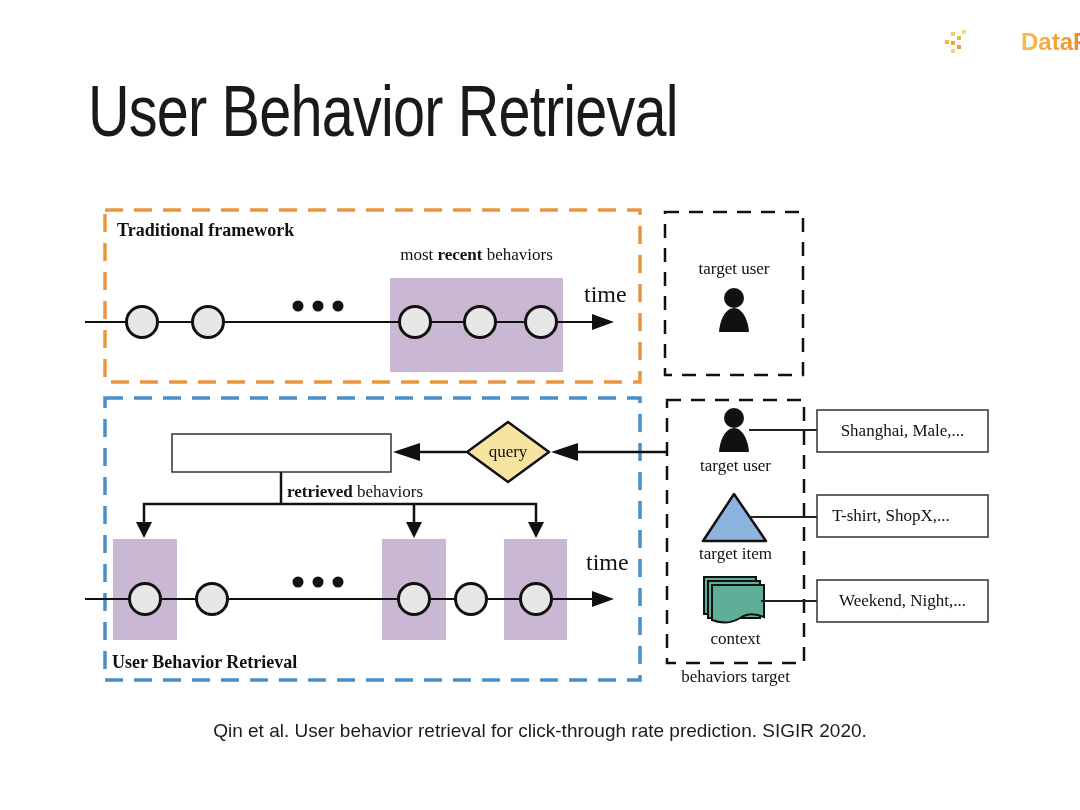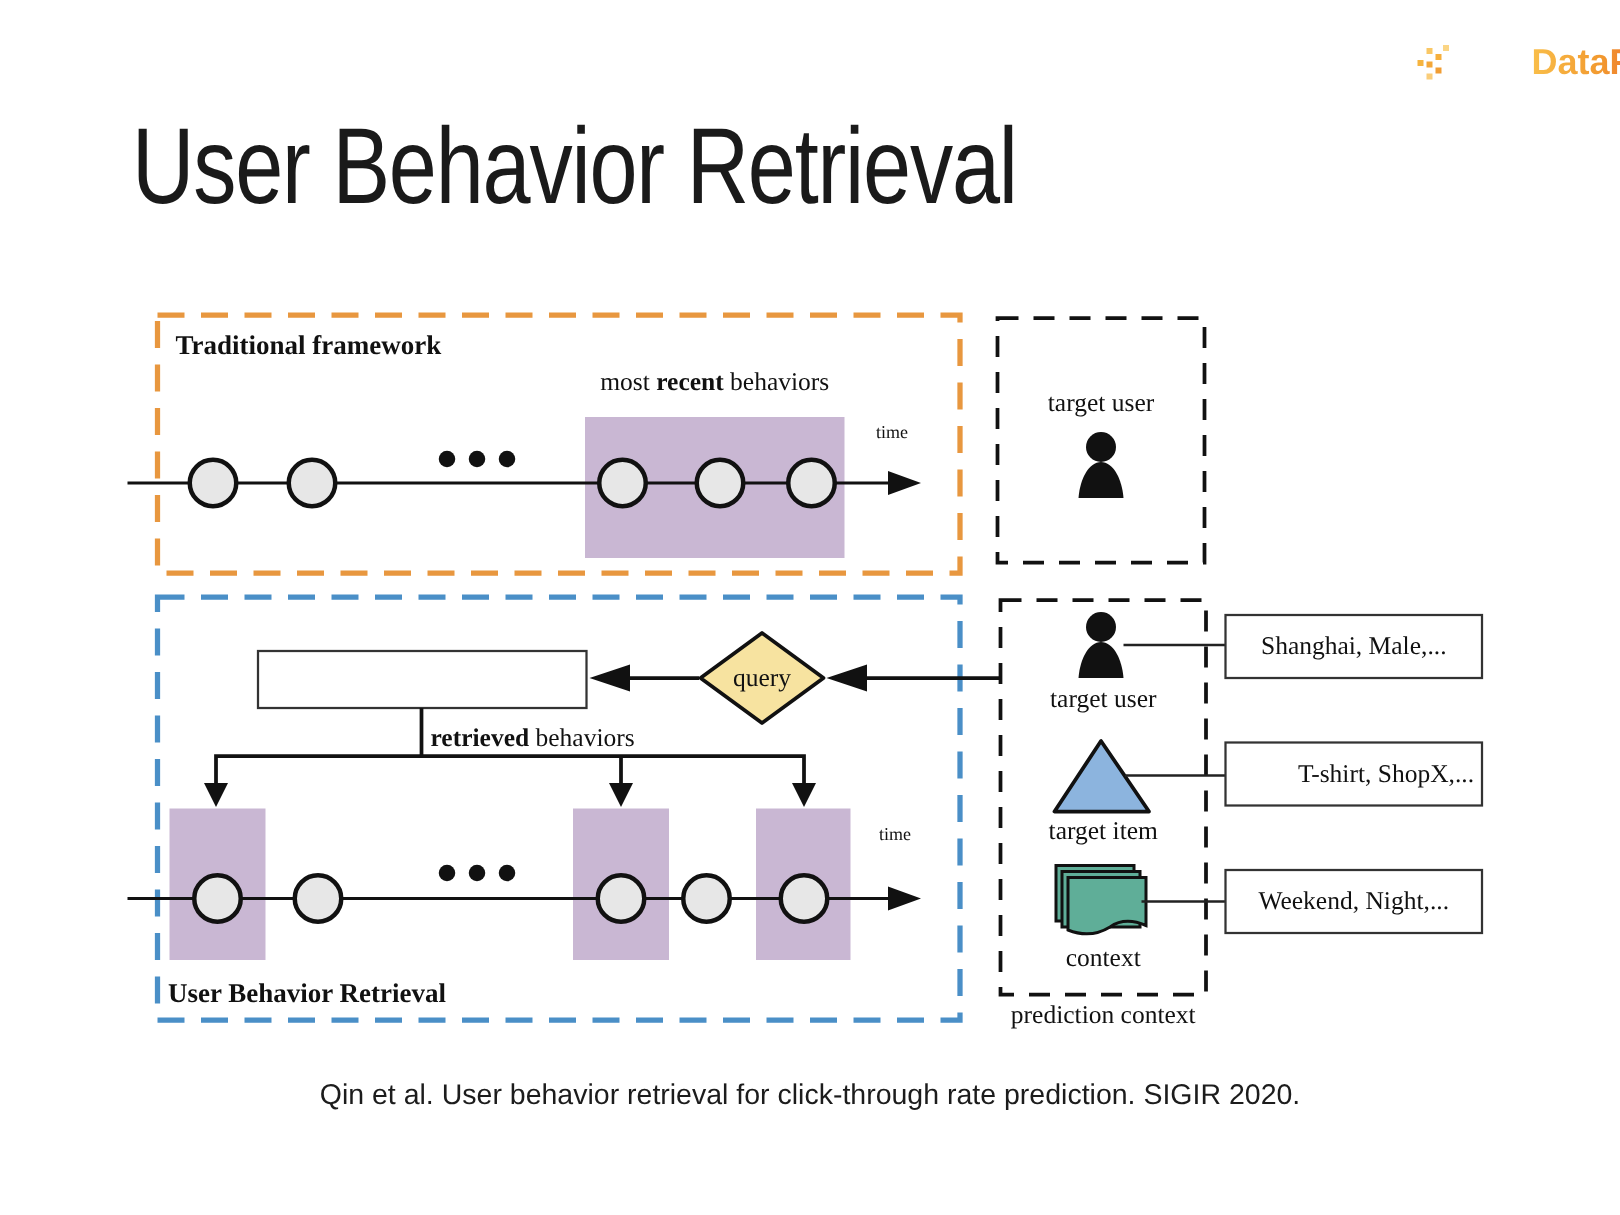--- a/index.html
+++ b/index.html
@@ -20,21 +20,21 @@
     font-family:"Liberation Sans", sans-serif; font-weight:700; font-size:24px;
     background:linear-gradient(90deg,#F9BE49 0%,#F2992F 45%,#EC672E 78%,#E8432E 100%);
     -webkit-background-clip:text; background-clip:text; color:transparent;
     white-space:nowrap; letter-spacing:0px;margin-left:48px;
   }
   
   .lbl{font-size:17px; color:#111; white-space:nowrap;}
   .lbl-b{font-weight:bold;}
   .ctr{text-align:center;}
   .box-title{font-size:18px; font-weight:bold; color:#111; white-space:nowrap;}
-  .time{font-size:12px; color:#111;}
+  .time{font-size:24px; color:#111;}
   .flexc{display:flex; align-items:center; justify-content:center;}
   .citation{
     left:0; top:720px; width:1080px; text-align:center;
     font-family:"Liberation Sans", sans-serif; font-size:19px; color:#1c1c1c;
   }
 </style>
 </head>
 <body>
 
 <div class="slide">
@@ -142,21 +142,21 @@
 
   <div class="abs lbl" style="left:287px; top:482px"><span class="lbl-b">retrieved</span><span> behaviors</span></div>
 
   <div class="abs time" style="left:586px; top:549px">time</div>
 
   <div class="abs box-title" style="left:112px; top:652px">User Behavior Retrieval</div>
 
   <div class="abs lbl ctr" style="left:667px; top:456px; width:137px">target user</div>
   <div class="abs lbl ctr" style="left:667px; top:544px; width:137px">target item</div>
   <div class="abs lbl ctr" style="left:667px; top:629px; width:137px">context</div>
-  <div class="abs lbl ctr" style="left:655px; top:667px; width:161px">prediction context</div>
+  <div class="abs lbl ctr" style="left:655px; top:667px; width:161px">behaviors target</div>
 
   <div class="abs lbl flexc" style="left:817px; top:410px; width:171px; height:42px">Shanghai, Male,...</div>
-  <div class="abs lbl flexc" style="left:823px; top:495px; width:202px; height:42px">T-shirt, ShopX,...</div>
+  <div class="abs lbl flexc" style="left:790px; top:495px; width:202px; height:42px">T-shirt, ShopX,...</div>
   <div class="abs lbl flexc" style="left:817px; top:580px; width:171px; height:42px">Weekend, Night,...</div>
 
   <div class="abs citation">Qin et al. User behavior retrieval for click-through rate prediction. SIGIR 2020.</div>
 
 </div>
 
 </body></html>

